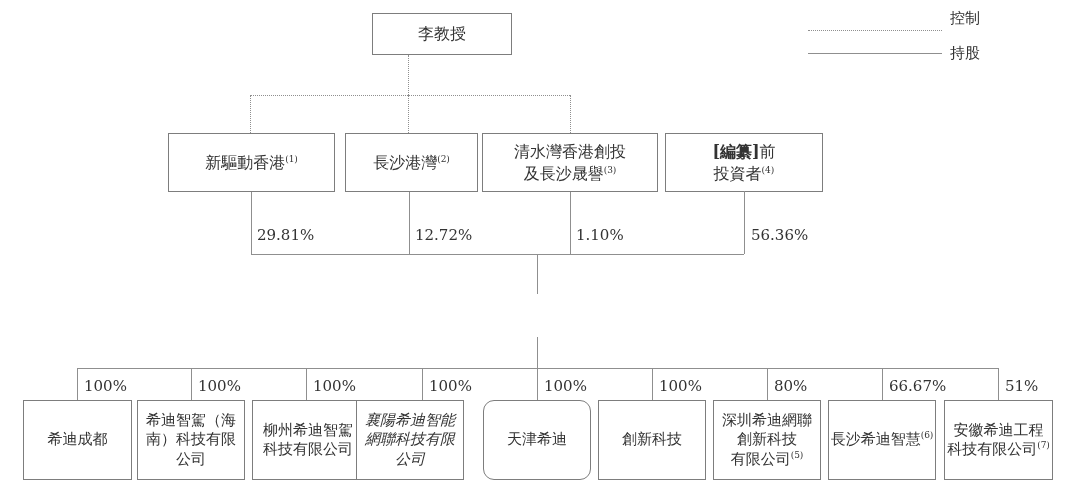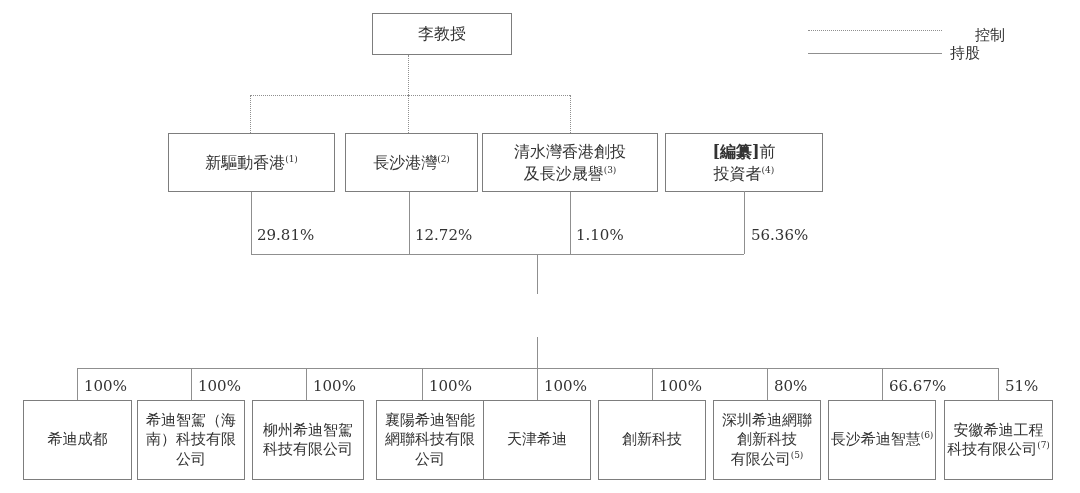--- a/index.html
+++ b/index.html
@@ -44,21 +44,21 @@
     color: #333333;
     white-space: nowrap;
   }
 </style>
 </head>
 <body>
 
 <div class="canvas">
 
   <div class="hl dash" style="left:808px; top:30px; width:134px;"></div>
-  <div class="legend-label" style="left:950px; top:26px;margin-left:25px;">控制</div>
+  <div class="legend-label" style="left:950px; top:9px;">控制</div>
   <div class="hl" style="left:808px; top:53px; width:134px;"></div>
   <div class="legend-label" style="left:950px; top:44px;">持股</div>
 
   <div class="box" style="left:338px; top:13px; width:140px; height:42px;margin-left:34px;">
     <span>李教授</span>
   </div>
 
   <div class="vl dash" style="left:408px; top:55px; height:40px;"></div>
   <div class="hl dash" style="left:250px; top:95px; width:320px;"></div>
   <div class="vl dash" style="left:250px; top:95px; height:38px;"></div>
@@ -120,26 +120,26 @@
   </div>
   <div class="box small" style="left:137px; top:400px; width:108px; height:80px;">
     <span><span>希迪智駕（海
 南）科技有限
 公司</span><sup></sup></span>
   </div>
   <div class="box small" style="left:252px; top:400px; width:112px; height:80px;">
     <span><span>柳州希迪智駕
 科技有限公司</span><sup></sup></span>
   </div>
-  <div class="box small" style="left:376px; top:400px; width:108px; height:80px;">
+  <div class="box small" style="left:356px; top:400px; width:108px; height:80px;font-style:italic;">
     <span><span>襄陽希迪智能
 網聯科技有限
 公司</span><sup></sup></span>
   </div>
-  <div class="box small" style="left:483px; top:400px; width:108px; height:80px;">
+  <div class="box small" style="left:483px; top:400px; width:108px; height:80px;border-radius:11px;">
     <span><span>天津希迪</span><sup></sup></span>
   </div>
   <div class="box small" style="left:598px; top:400px; width:108px; height:80px;">
     <span><span>創新科技</span><sup></sup></span>
   </div>
   <div class="box small" style="left:713px; top:400px; width:108px; height:80px;">
     <span><span>深圳希迪網聯
 創新科技
 有限公司</span><sup>(5)</sup></span>
   </div>

